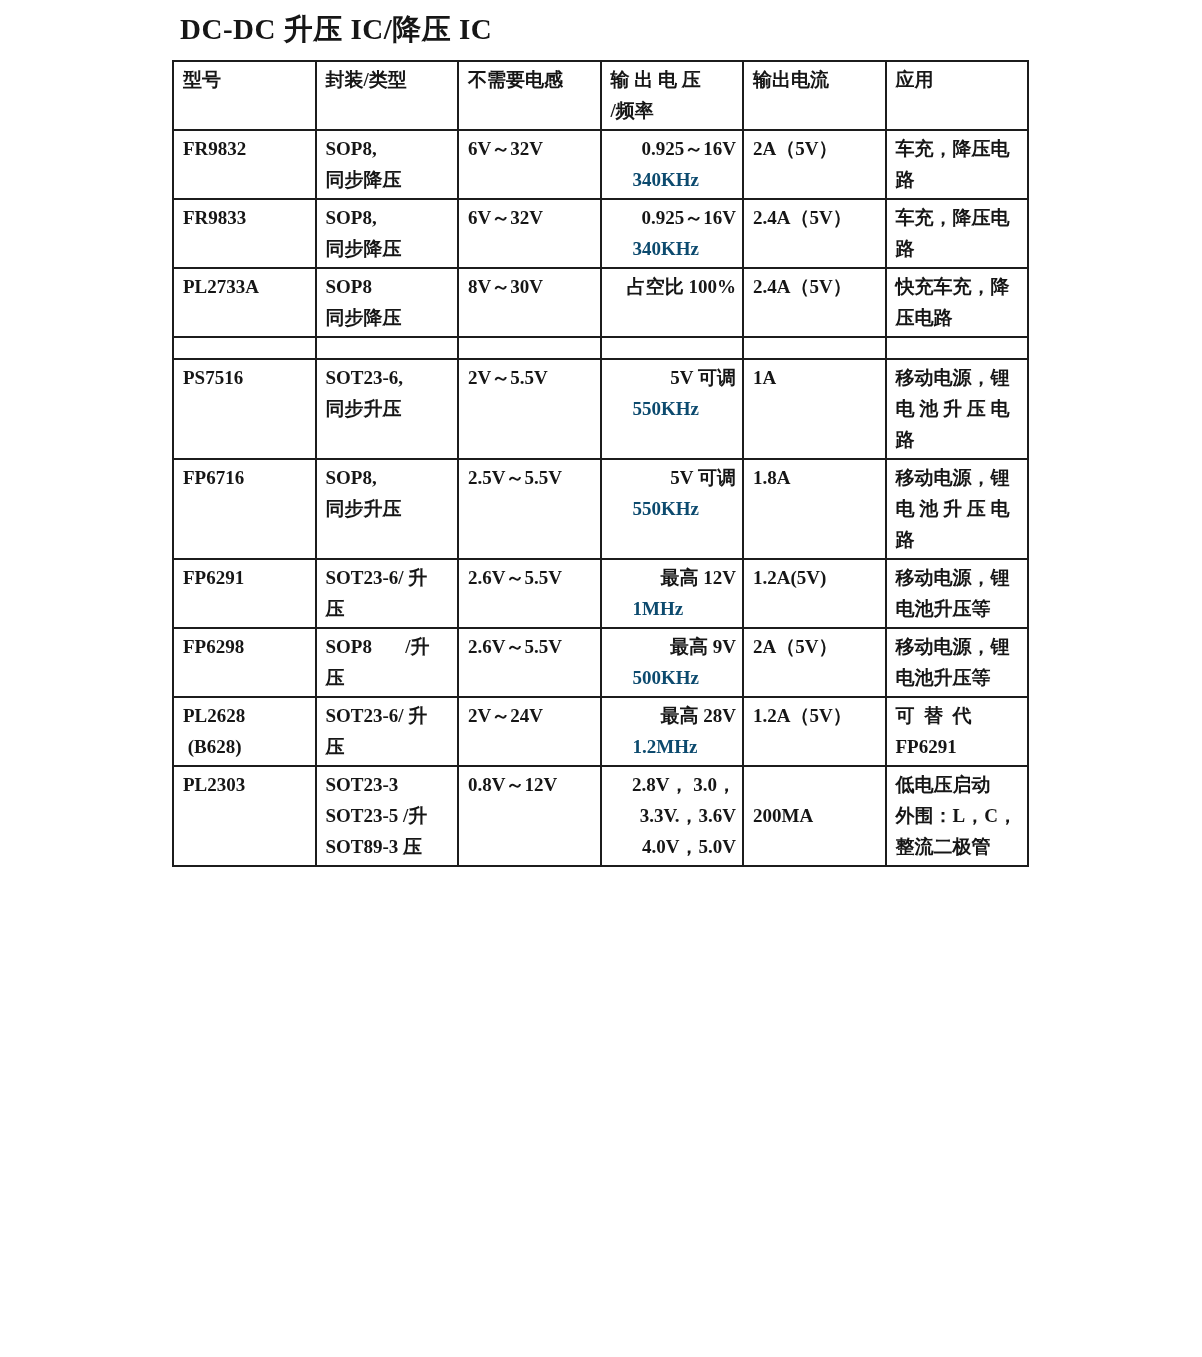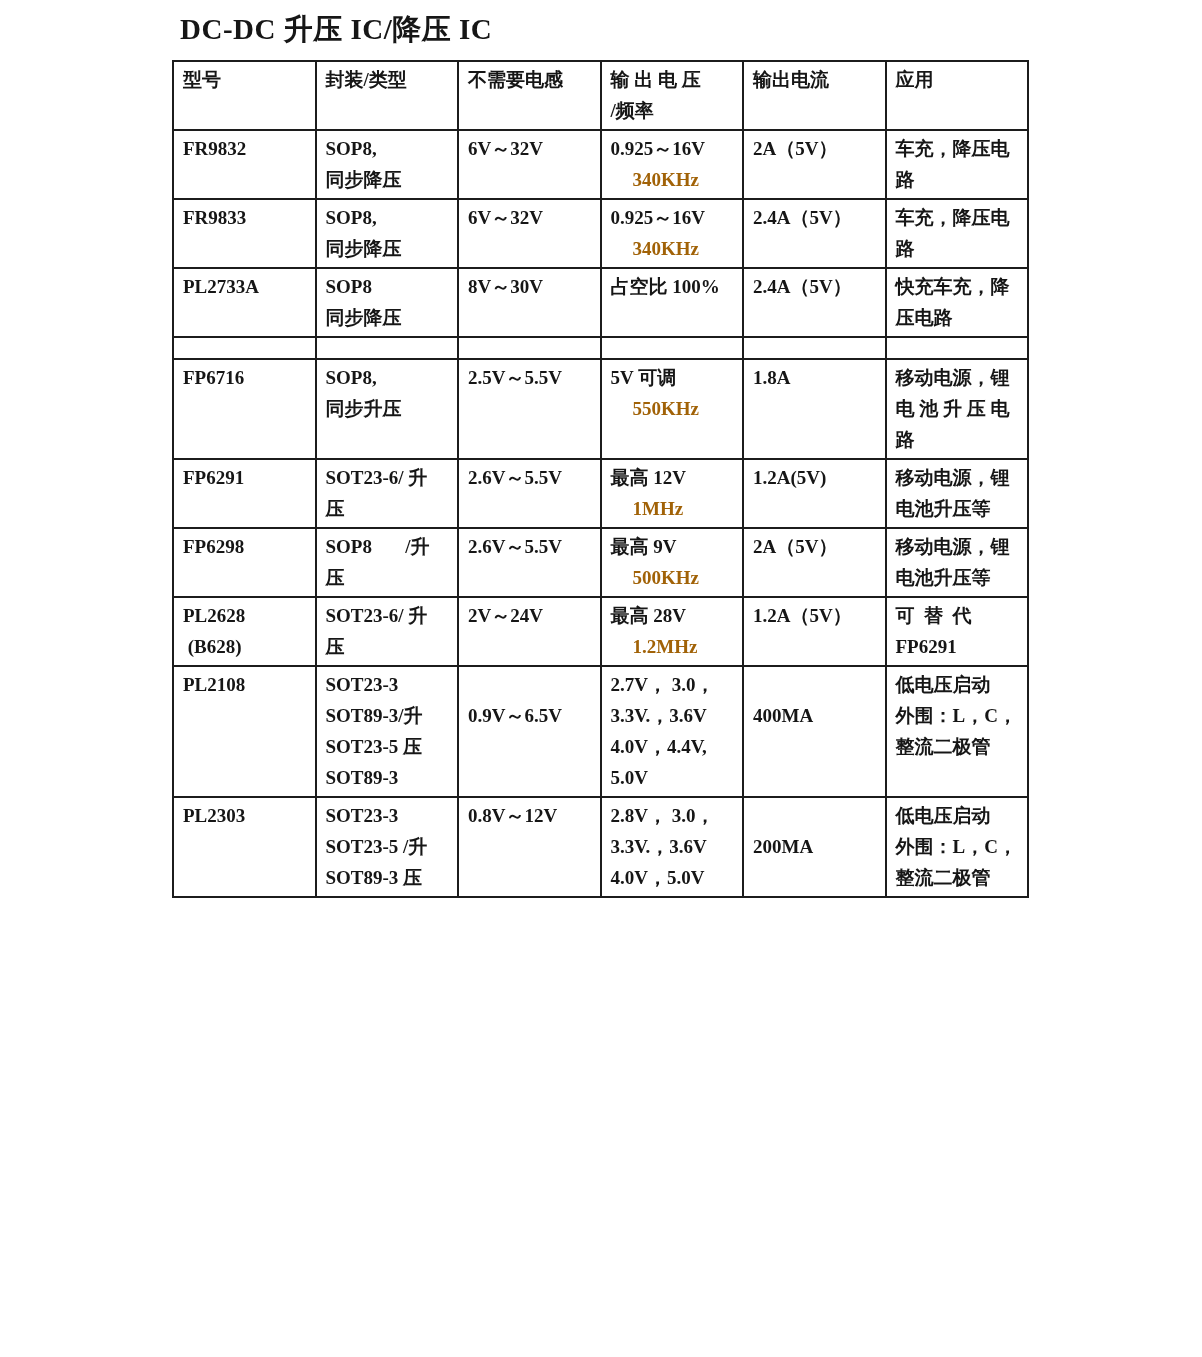--- a/index.html
+++ b/index.html
@@ -41,25 +41,25 @@
     white-space:pre-wrap;
     word-break:break-word;
   }
   table.spec th{
     height:60px;
   }
   tr.empty-row td{
     height:20px;
     padding:0;
   }
-  .vout-main{display:block;}
+  .vout-main{display:block;text-align:right;}
   .vout-main:empty{display:none;}
   .vout-freq{
     display:block;
-    color:#a16207;
+    color:#0c4a6e;
     padding-left:22px;
   }
   .vout-freq:empty{display:none;}
 </style>
 </head>
 <body>
 
 <div class="doc">
   <h1 class="title">DC-DC 升压 IC/降压 IC</h1>
 
@@ -116,20 +116,31 @@
         </tr>
         <tr class="empty-row">
           <td></td>
           <td></td>
           <td></td>
           <td></td>
           <td></td>
           <td></td>
         </tr>
         <tr>
+          <td>PS7516</td>
+          <td>SOT23-6,
+同步升压</td>
+          <td>2V～5.5V</td>
+          <td><span class="vout-main">5V 可调</span><span class="vout-freq">550KHz</span></td>
+          <td>1A</td>
+          <td>移动电源，锂
+电 池 升 压 电
+路</td>
+        </tr>
+        <tr>
           <td>FP6716</td>
           <td>SOP8,
 同步升压</td>
           <td>2.5V～5.5V</td>
           <td><span class="vout-main">5V 可调</span><span class="vout-freq">550KHz</span></td>
           <td>1.8A</td>
           <td>移动电源，锂
 电 池 升 压 电
 路</td>
         </tr>
@@ -158,38 +169,20 @@
  (B628)</td>
           <td>SOT23-6/ 升
 压</td>
           <td>2V～24V</td>
           <td><span class="vout-main">最高 28V</span><span class="vout-freq">1.2MHz</span></td>
           <td>1.2A（5V）</td>
           <td>可  替  代
 FP6291</td>
         </tr>
         <tr>
-          <td>PL2108</td>
-          <td>SOT23-3
-SOT89-3/升
-SOT23-5 压
-SOT89-3</td>
-          <td>
-0.9V～6.5V</td>
-          <td><span class="vout-main">2.7V， 3.0，
-3.3V.，3.6V
-4.0V，4.4V,
-5.0V</span></td>
-          <td>
-400MA</td>
-          <td>低电压启动
-外围：L，C，
-整流二极管</td>
-        </tr>
-        <tr>
           <td>PL2303</td>
           <td>SOT23-3
 SOT23-5 /升
 SOT89-3 压</td>
           <td>0.8V～12V</td>
           <td><span class="vout-main">2.8V， 3.0，
 3.3V.，3.6V
 4.0V，5.0V</span></td>
           <td>
 200MA</td>

